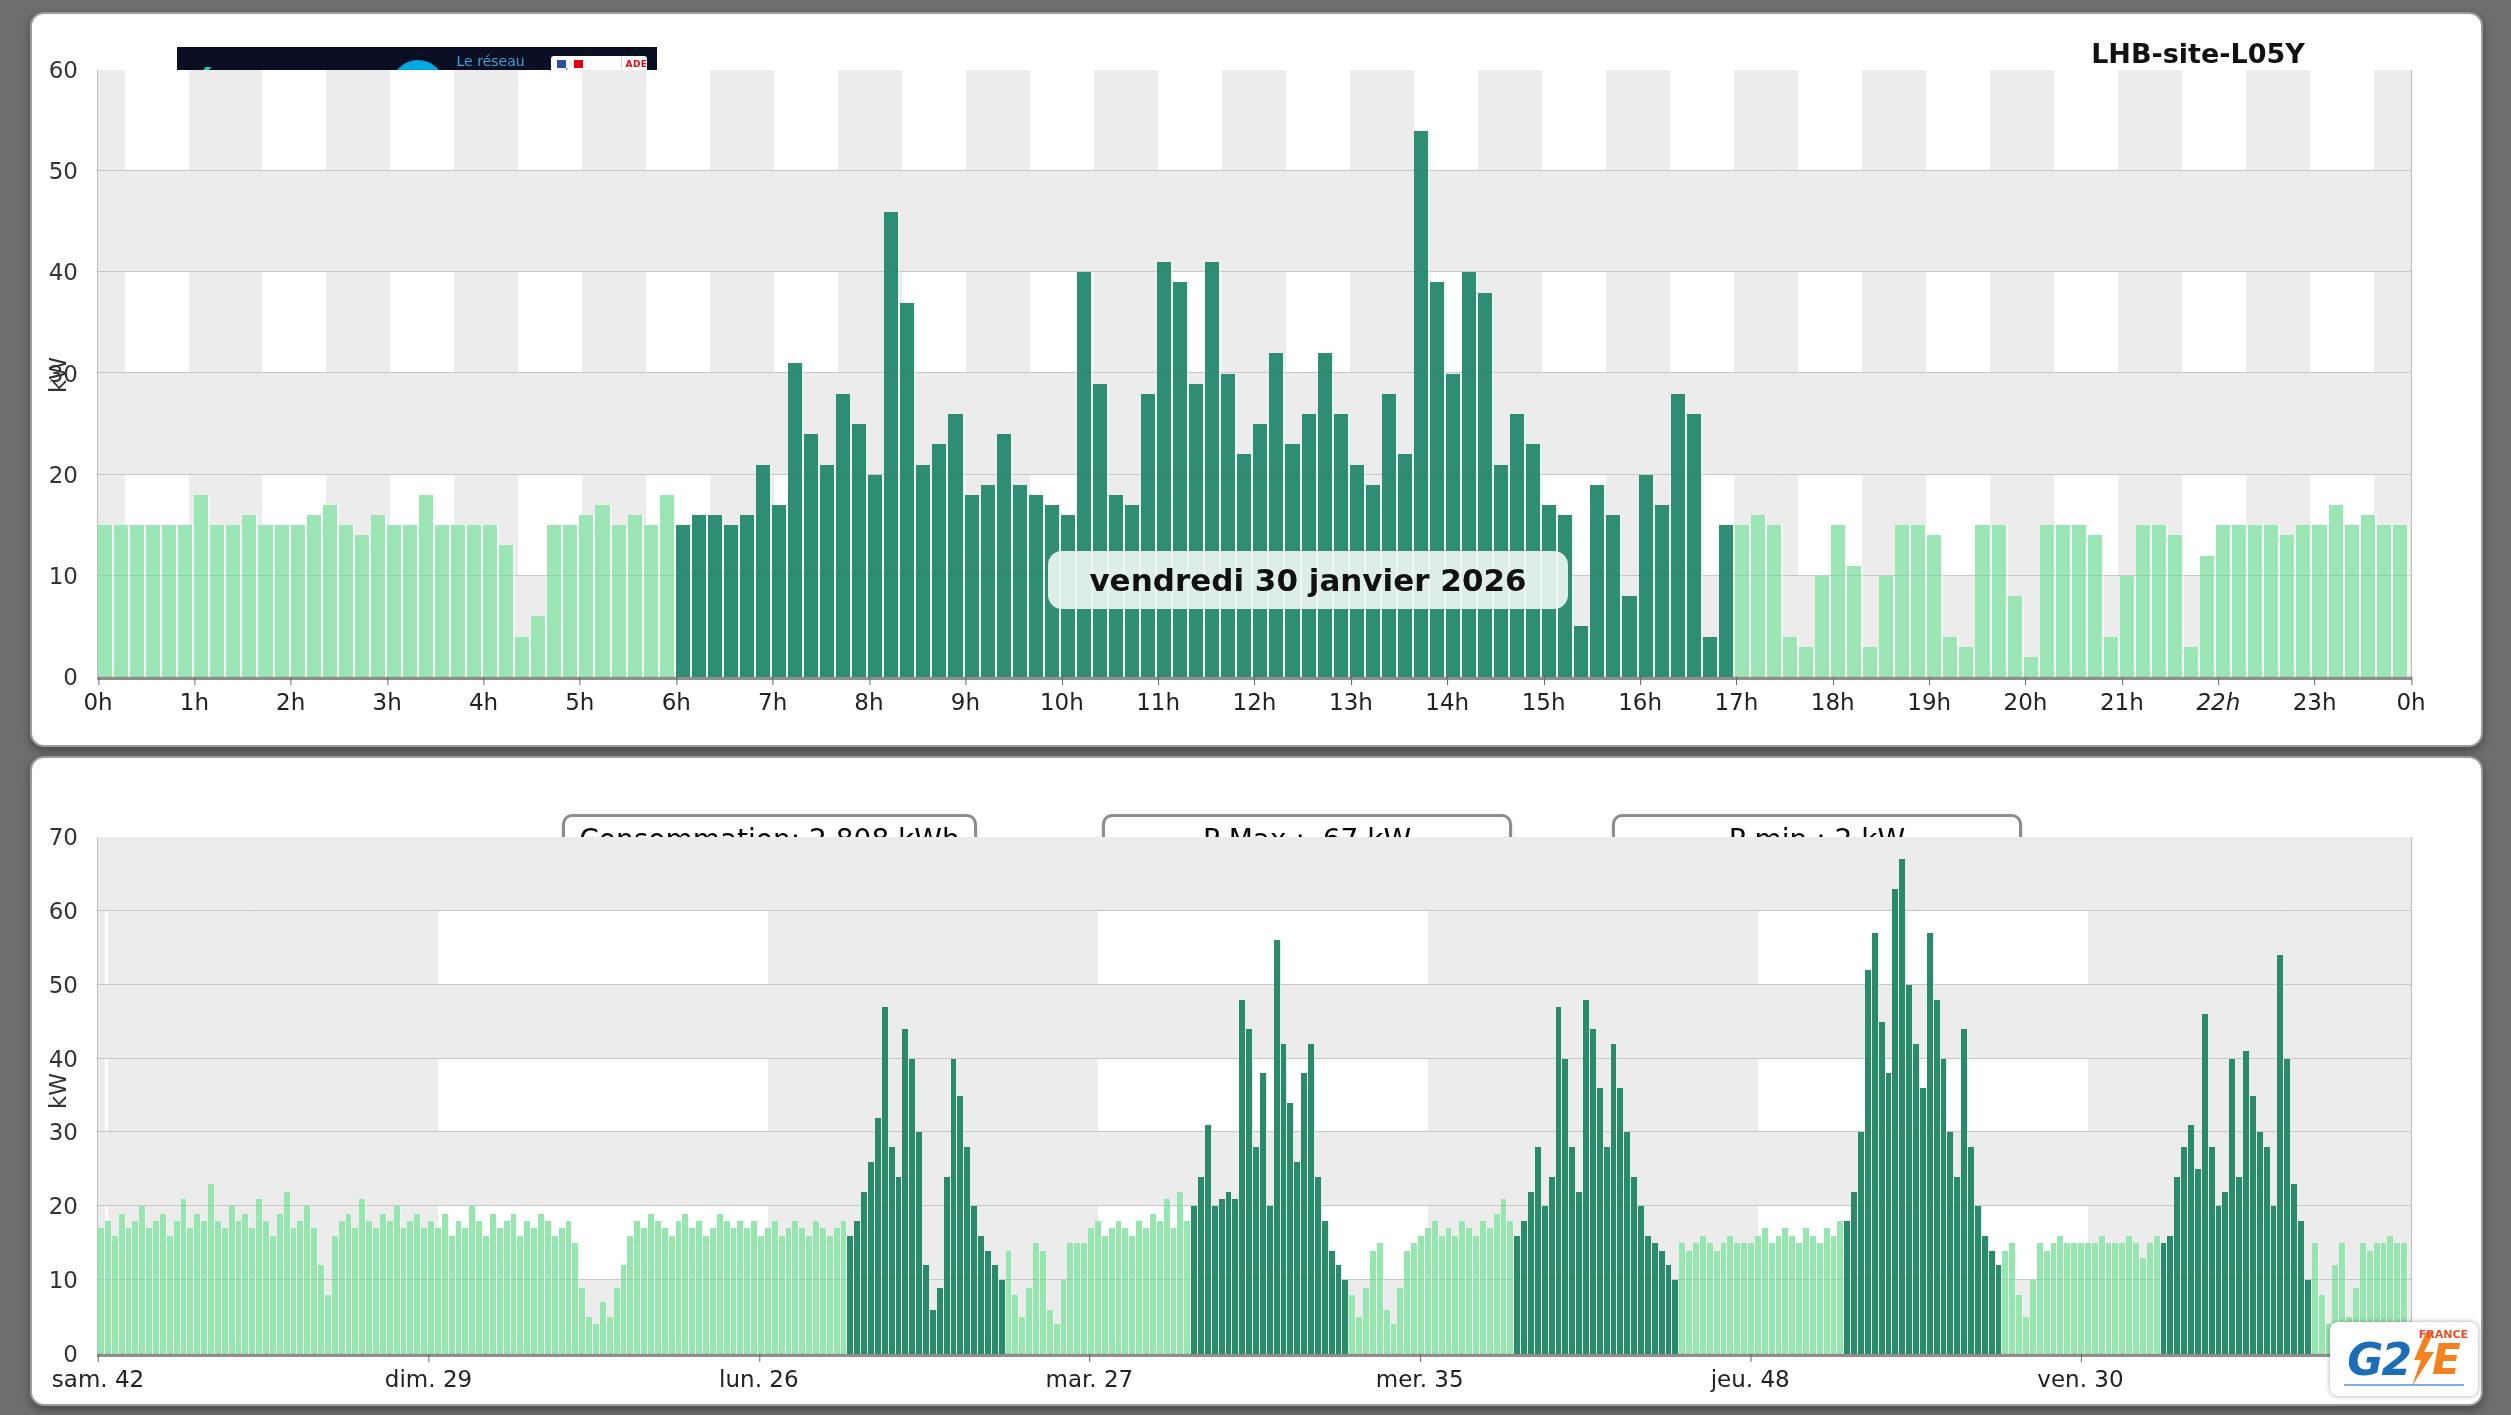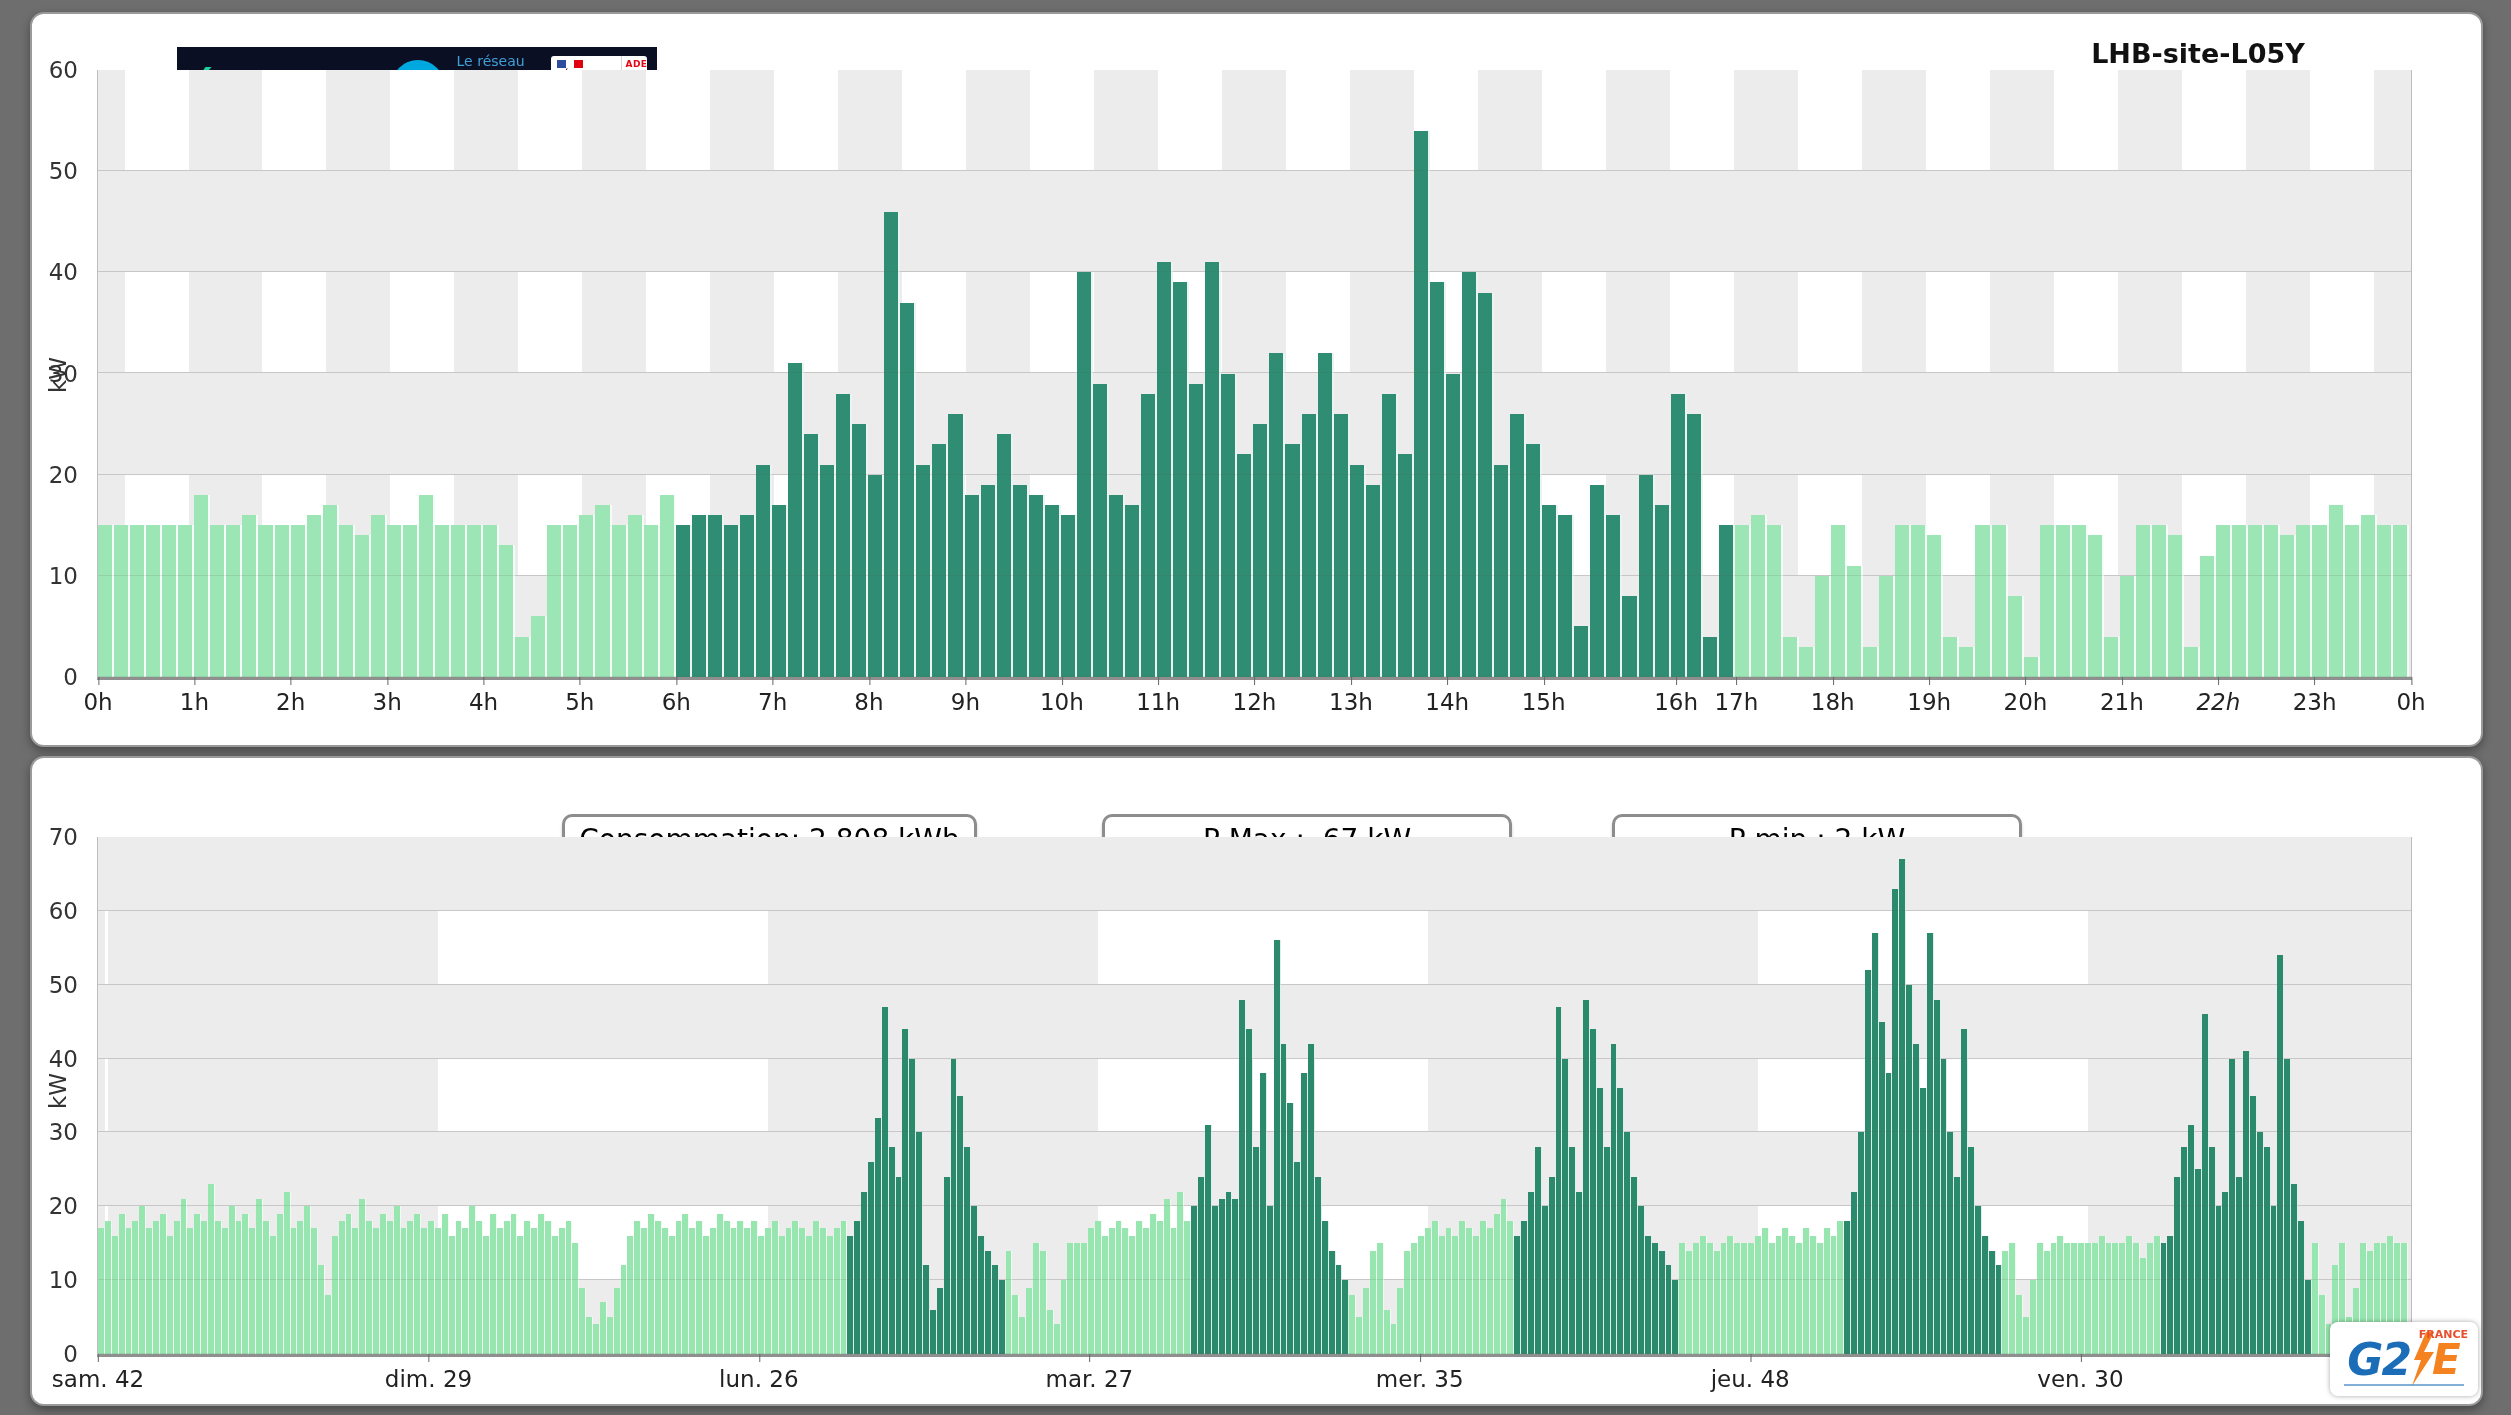--- a/index.html
+++ b/index.html
@@ -350,32 +350,33 @@
         <div class="xtick" style="left: 25%;">6h</div>
         <div class="xtick" style="left: 29.17%;">7h</div>
         <div class="xtick" style="left: 33.33%;">8h</div>
         <div class="xtick" style="left: 37.5%;">9h</div>
         <div class="xtick" style="left: 41.67%;">10h</div>
         <div class="xtick" style="left: 45.83%;">11h</div>
         <div class="xtick" style="left: 50%;">12h</div>
         <div class="xtick" style="left: 54.17%;">13h</div>
         <div class="xtick" style="left: 58.33%;">14h</div>
         <div class="xtick" style="left: 62.5%;">15h</div>
-        <div class="xtick" style="left: 66.67%; margin-left: 36px;">16h</div>
+        <div class="xtick" style="left: 66.67%;">16h</div>
         <div class="xtick" style="left: 70.83%;">17h</div>
         <div class="xtick" style="left: 75%;">18h</div>
         <div class="xtick" style="left: 79.17%;">19h</div>
         <div class="xtick" style="left: 83.33%;">20h</div>
         <div class="xtick" style="left: 87.5%;">21h</div>
         <div class="xtick" style="left: 91.67%; font-style: italic;">22h</div>
         <div class="xtick" style="left: 95.83%;">23h</div>
         <div class="xtick" style="left: 100%;">0h</div>
       </div>
   </div>
 
+  <div class="datebox" style="left:1016px;top:537px;width:520px;height:58px;">vendredi 30 janvier 2026</div>
 </div>
 
 <div class="card" id="card-week">
 
   <div class="statbox" style="left:530px;top:56px;width:409px;">Consommation: 2 808 kWh</div>
   <div class="statbox" style="left:1070px;top:56px;width:404px;">P Max :  67 kW</div>
   <div class="statbox" style="left:1580px;top:56px;width:404px;">P min : 2 kW</div>
 
   <span class="unit-label" style="left:8px;top:320px;">kW</span>
   <div class="plot" id="plot-week">

